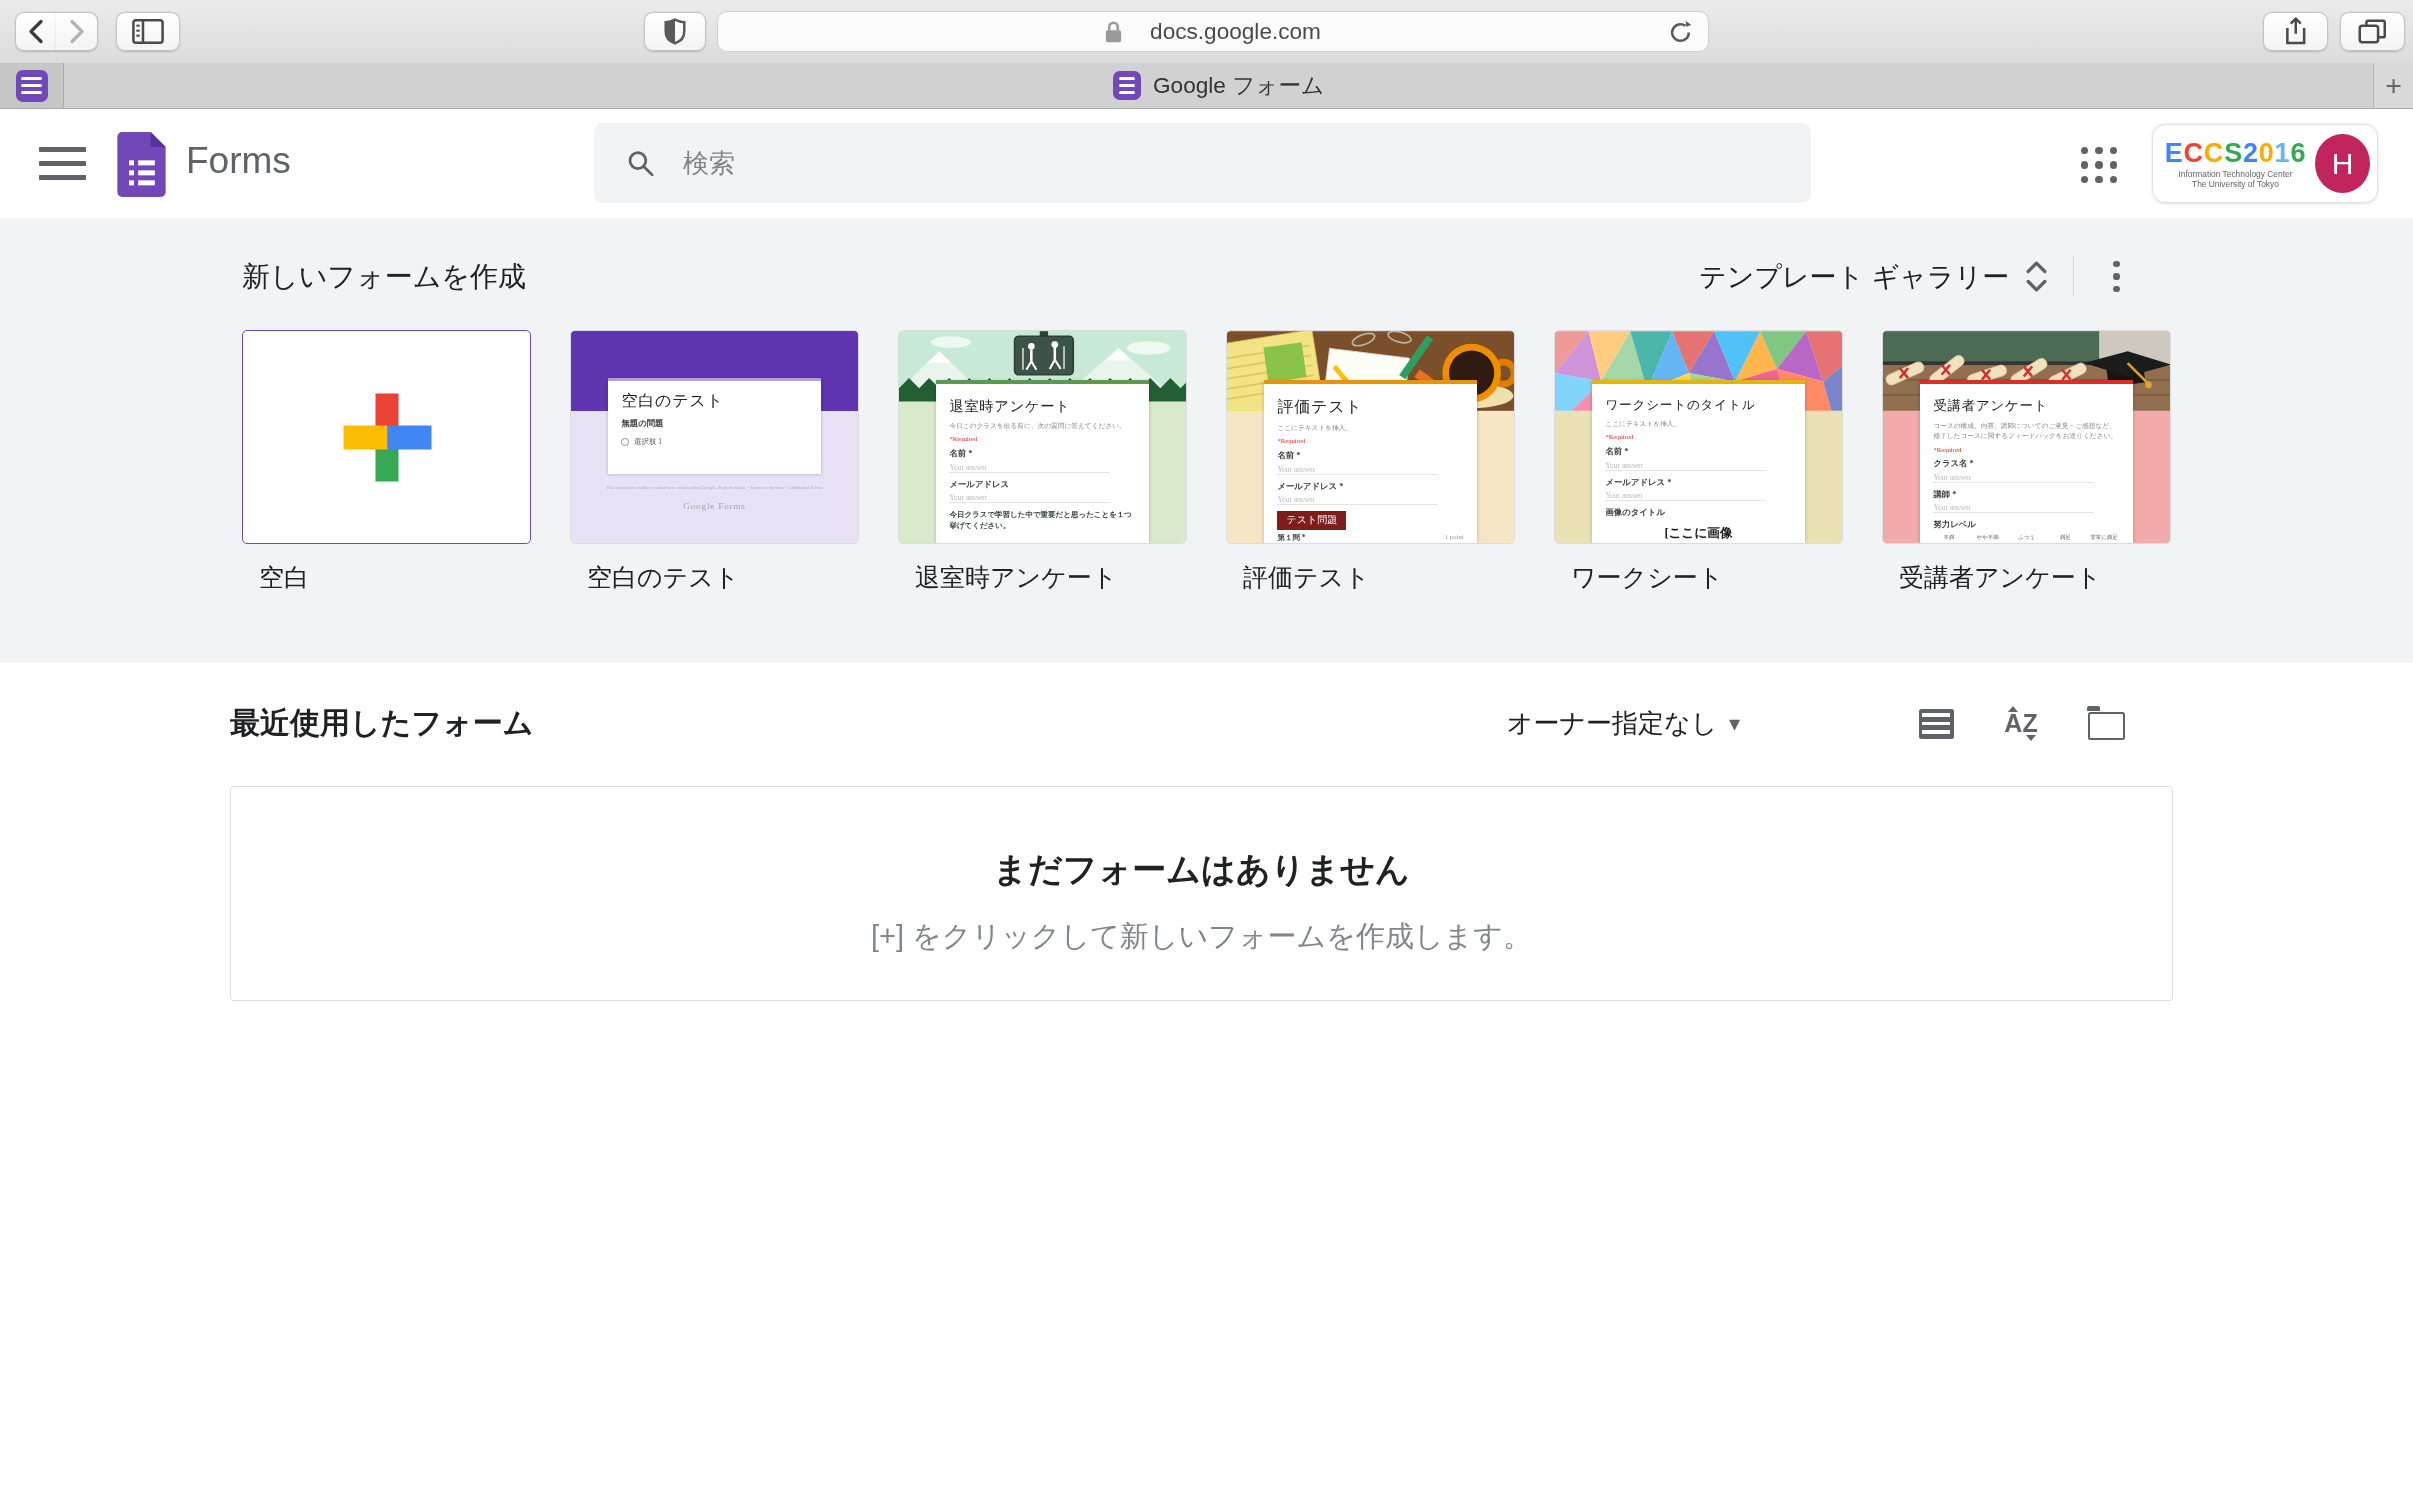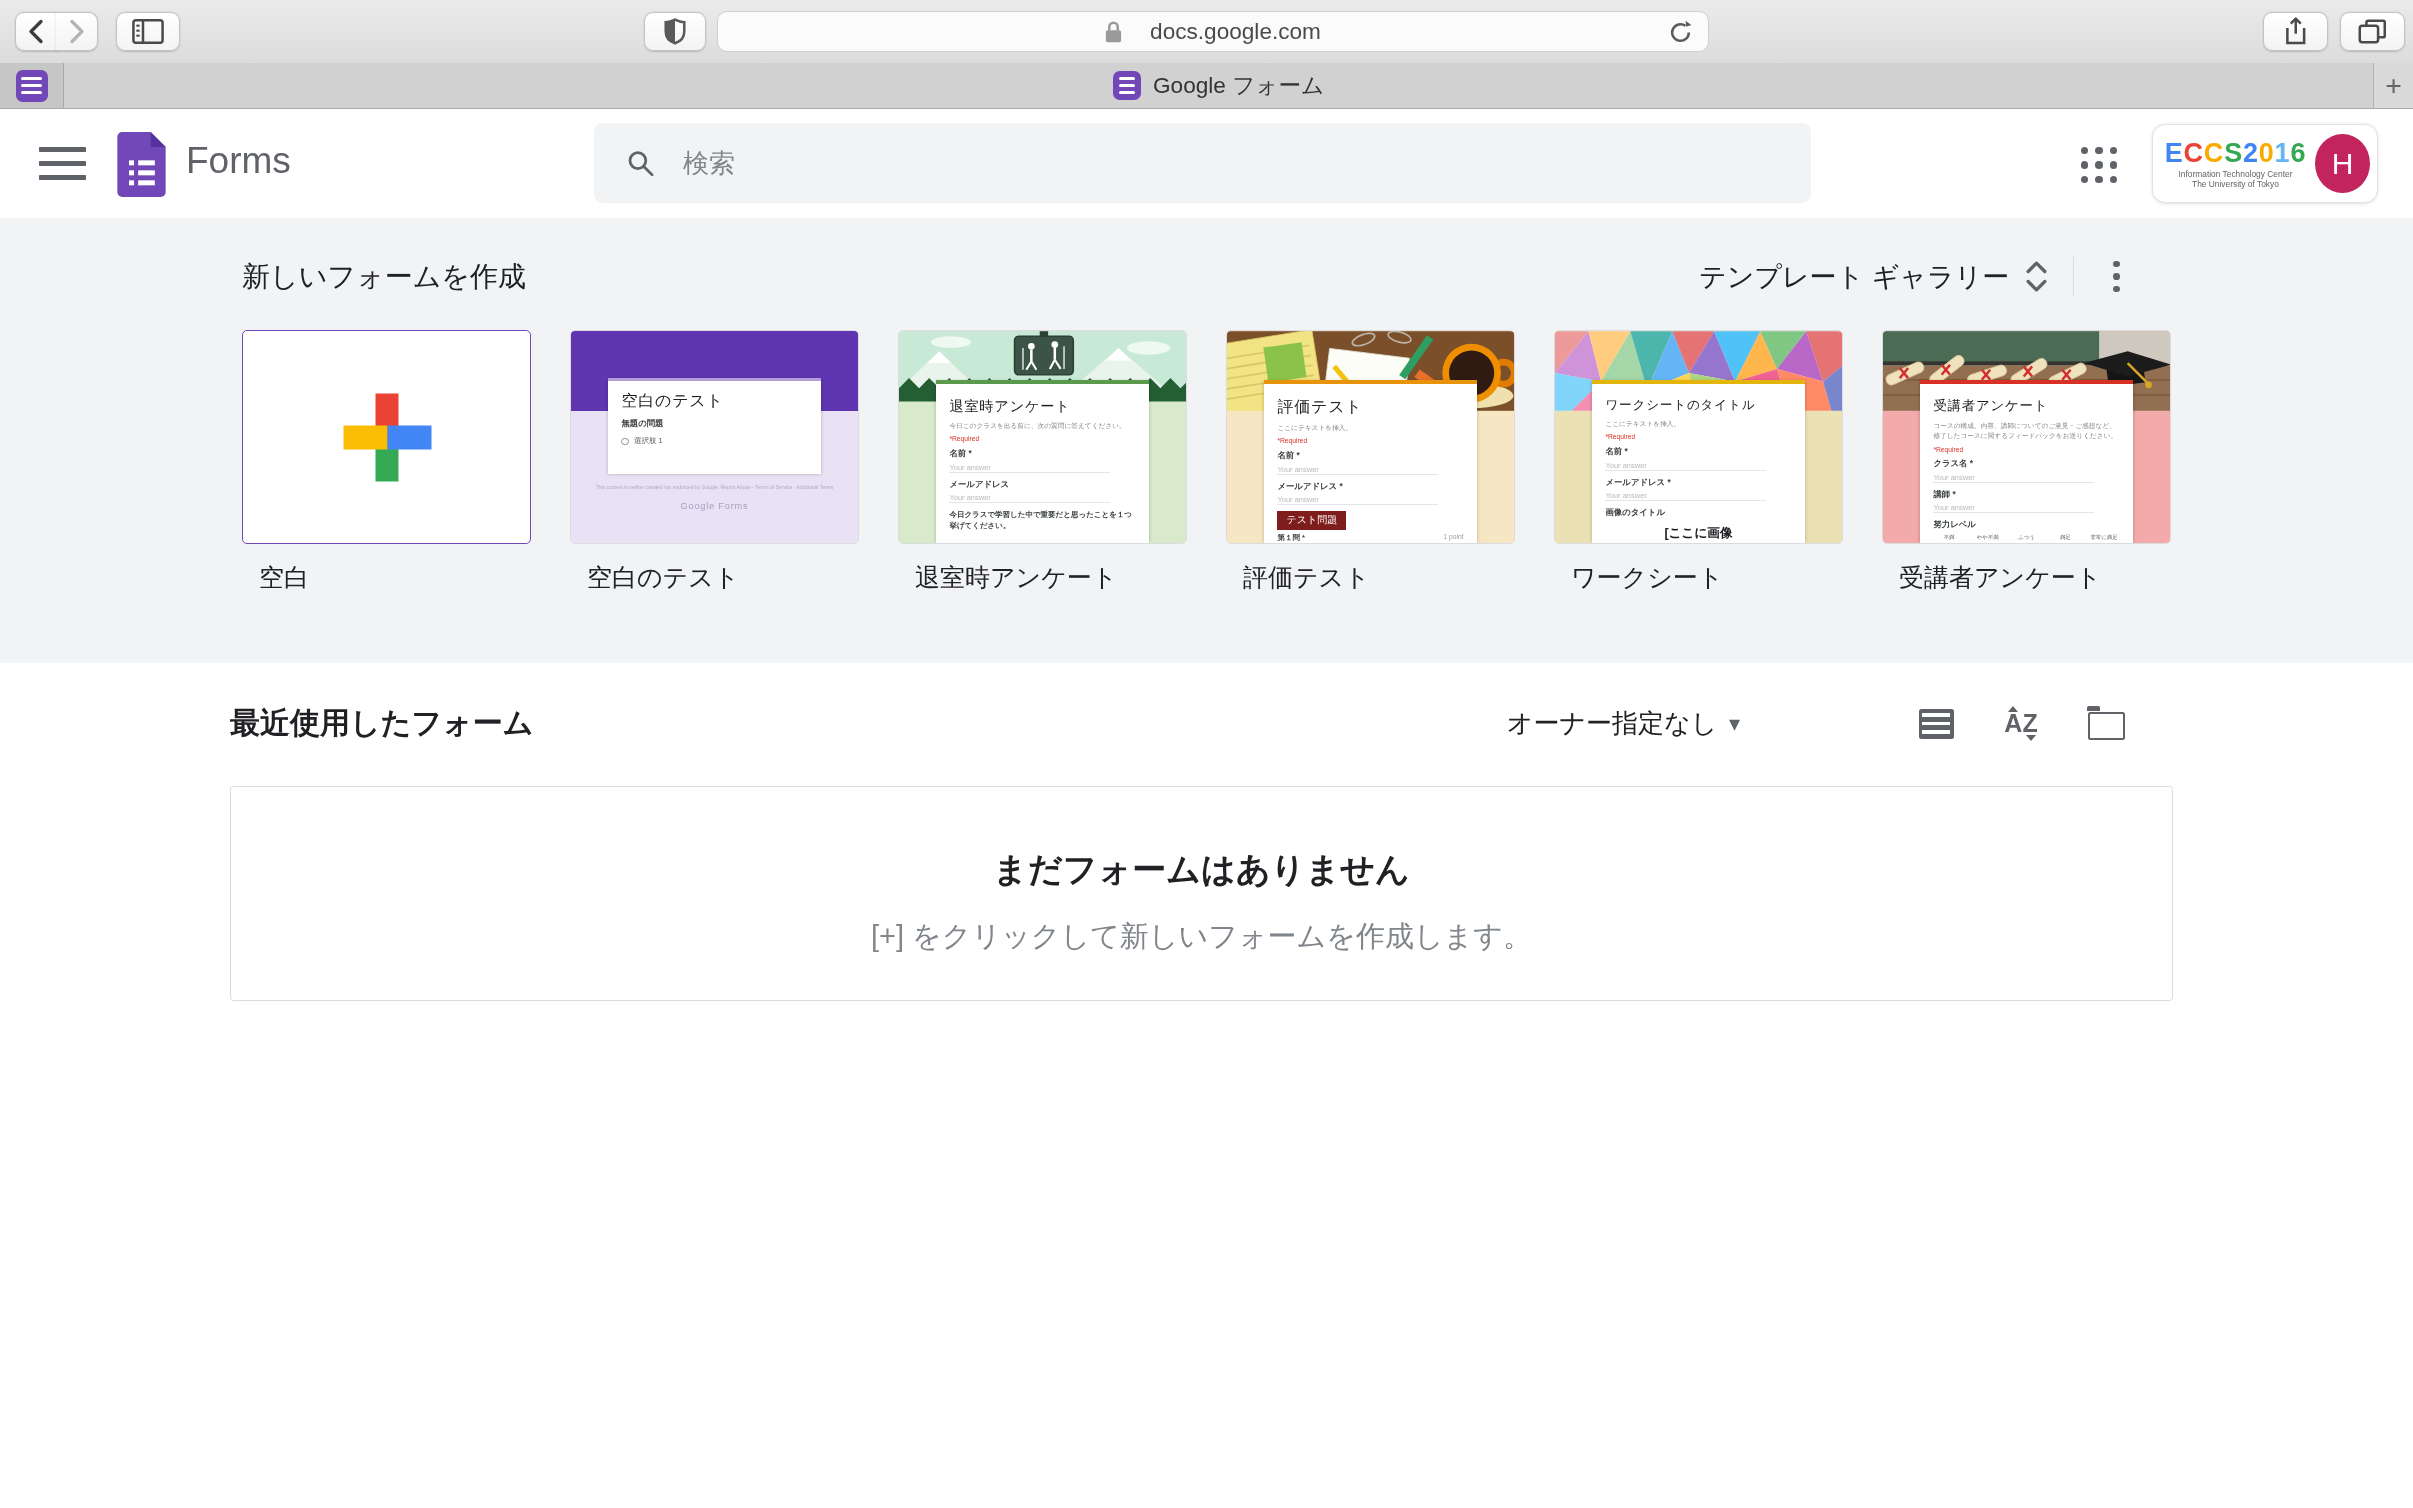--- a/index.html
+++ b/index.html
@@ -68,21 +68,21 @@
   .tpl-head { width:1894px; margin-left:242px; display:flex; align-items:center; height:47px;gap:38px; }
   .tpl-title { font-size:28px; }
   .tpl-right { margin-left:auto; display:flex; align-items:center; }
   .gallery-btn { display:flex; align-items:center; gap:15px; font-size:27px; cursor:pointer; }
   .vdivider { width:0.8px; height:39px; background:#dadce0; margin:0 23.5px; }
   .kebab { width:39px; height:39px; display:flex; flex-direction:column; align-items:center;
            justify-content:center; gap:5.9px; cursor:pointer; }
   .kebab i { width:6.7px; height:6.7px; border-radius:50%; background:#5f6368; }
 
   .cards { width:1936px; margin:30px 0 0 242px; display:flex; gap:32px; }
-  .cardwrap { width:317px; }
+  .cardwrap { width:317px;font-family:Liberation Serif, serif; }
   .card { width:289px; height:214px; background:#fff; border:0.8px solid #dadce0;
           border-radius:5px; overflow:hidden; position:relative; cursor:pointer; }
   .card.blank { border:1.7px solid #7248b9; }
   .card-label { margin:17px 0 0 17px; font-size:25px; color:#202124; }
 
   
   .plus { position:absolute; left:50%; top:50%; width:87px; height:87px; transform:translate(-50%,-50%); }
   .plus i { position:absolute; display:block; }
   .plus .pv-top { left:32px; top:0;  width:23.5px; height:44px; background:#ea4335; }
   .plus .pv-bot { left:32px; top:44px; width:23.5px; height:44px; background:#34a853; }

